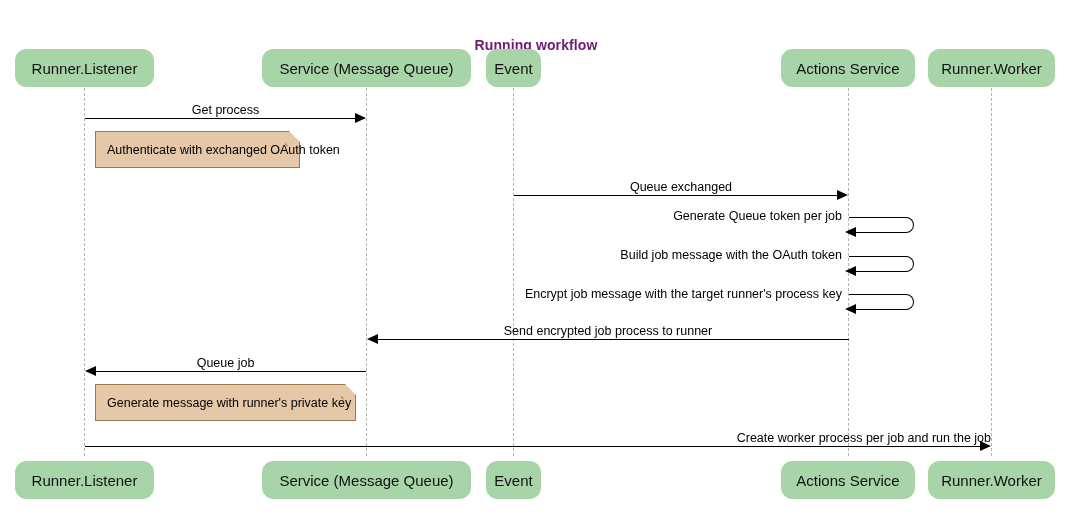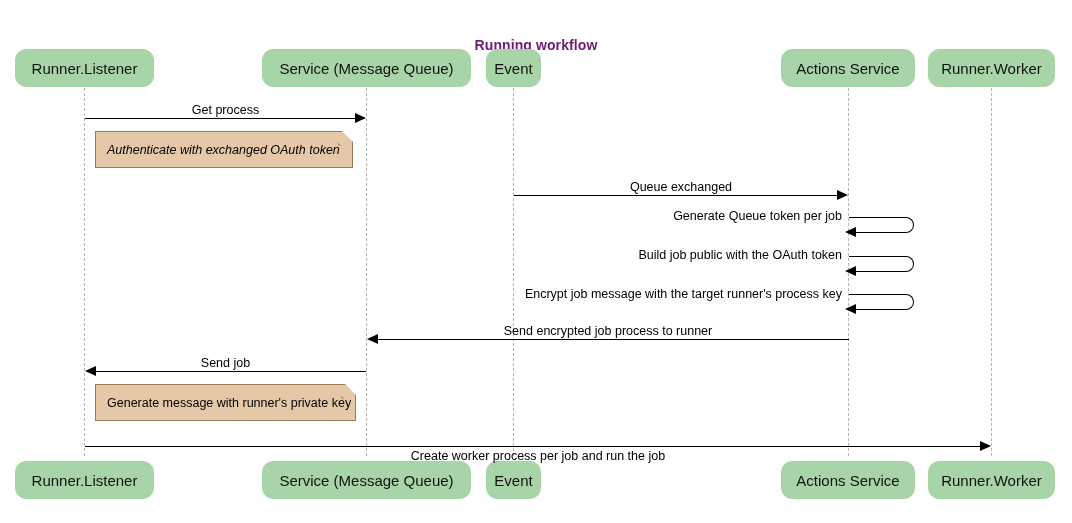--- a/index.html
+++ b/index.html
@@ -172,53 +172,53 @@
     <span>Actions Service</span>
   </div>
   <div class="actor-box" style="left:928px; top:461px; width:127px;">
     <span>Runner.Worker</span>
   </div>
 
   <div class="msg-label center" style="left:85px; top:103px; width:281px;">Get process</div>
   <div class="msg-line" style="left:85px; top:118px; width:270px;"></div>
   <div class="arrowhead right" style="left:355px; top:113px;"></div>
 
-  <div class="note" style="left:95px; top:131px; width:258px;font-style:italic;">
+  <div class="note" style="left:95px; top:131px; width:205px;">
     <span>Authenticate with exchanged OAuth token</span>
     <span class="fold"></span>
     <span class="fold-edge"></span>
   </div>
 
   <div class="msg-label center" style="left:514px; top:180px; width:334px;">Queue exchanged</div>
   <div class="msg-line" style="left:514px; top:195px; width:323px;"></div>
   <div class="arrowhead right" style="left:837px; top:190px;"></div>
 
   <div class="msg-label rightal" style="left:520px; top:209px; width:322px;">Generate Queue token per job</div>
   <div class="selfloop" style="left:849px; top:217px; width:65px; height:16px;"></div>
   <div class="arrowhead left" style="left:845px; top:227px;"></div>
 
-  <div class="msg-label rightal" style="left:520px; top:248px; width:322px;">Build job public with the OAuth token</div>
+  <div class="msg-label rightal" style="left:520px; top:248px; width:322px;">Build job message with the OAuth token</div>
   <div class="selfloop" style="left:849px; top:256px; width:65px; height:16px;"></div>
   <div class="arrowhead left" style="left:845px; top:266px;"></div>
 
   <div class="msg-label rightal" style="left:460px; top:287px; width:382px;">Encrypt job message with the target runner's process key</div>
   <div class="selfloop" style="left:849px; top:294px; width:65px; height:16px;"></div>
   <div class="arrowhead left" style="left:845px; top:304px;"></div>
 
   <div class="msg-label center" style="left:367px; top:324px; width:482px;">Send encrypted job process to runner</div>
   <div class="msg-line" style="left:378px; top:339px; width:471px;"></div>
   <div class="arrowhead left" style="left:367px; top:334px;"></div>
 
-  <div class="msg-label center" style="left:85px; top:356px; width:281px;">Send job</div>
+  <div class="msg-label center" style="left:85px; top:356px; width:281px;">Queue job</div>
   <div class="msg-line" style="left:96px; top:371px; width:270px;"></div>
   <div class="arrowhead left" style="left:85px; top:366px;"></div>
 
   <div class="note" style="left:95px; top:384px; width:261px;">
     <span>Generate message with runner's private key</span>
     <span class="fold"></span>
     <span class="fold-edge"></span>
   </div>
 
-  <div class="msg-label center" style="left:85px; top:449px; width:906px;">Create worker process per job and run the job</div>
+  <div class="msg-label center" style="left:85px; top:431px; width:906px;text-align:right;">Create worker process per job and run the job</div>
   <div class="msg-line" style="left:85px; top:446px; width:895px;"></div>
   <div class="arrowhead right" style="left:980px; top:441px;"></div>
 
 </div>
 
 </body></html>

